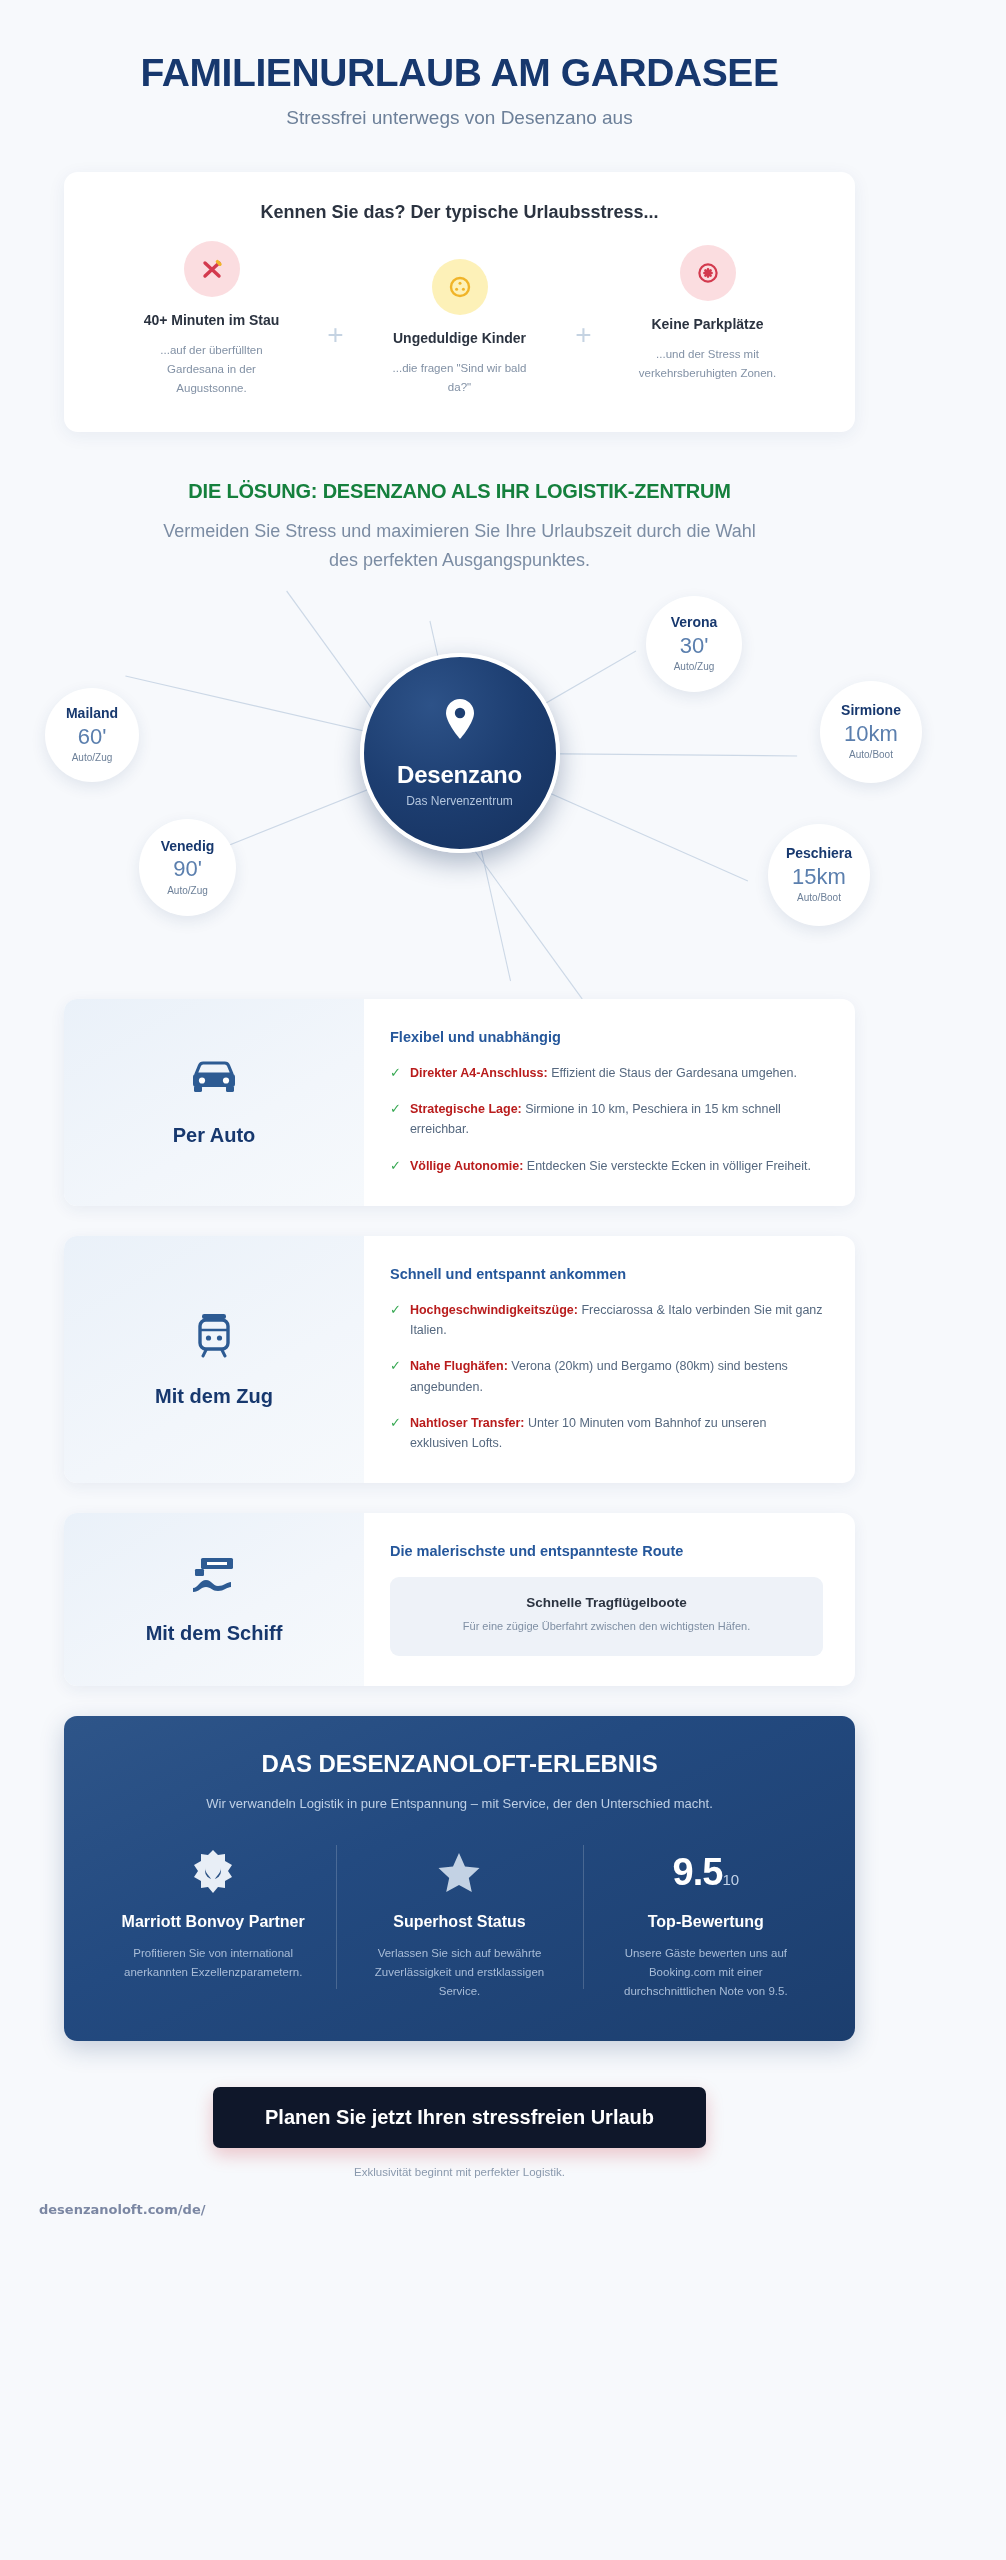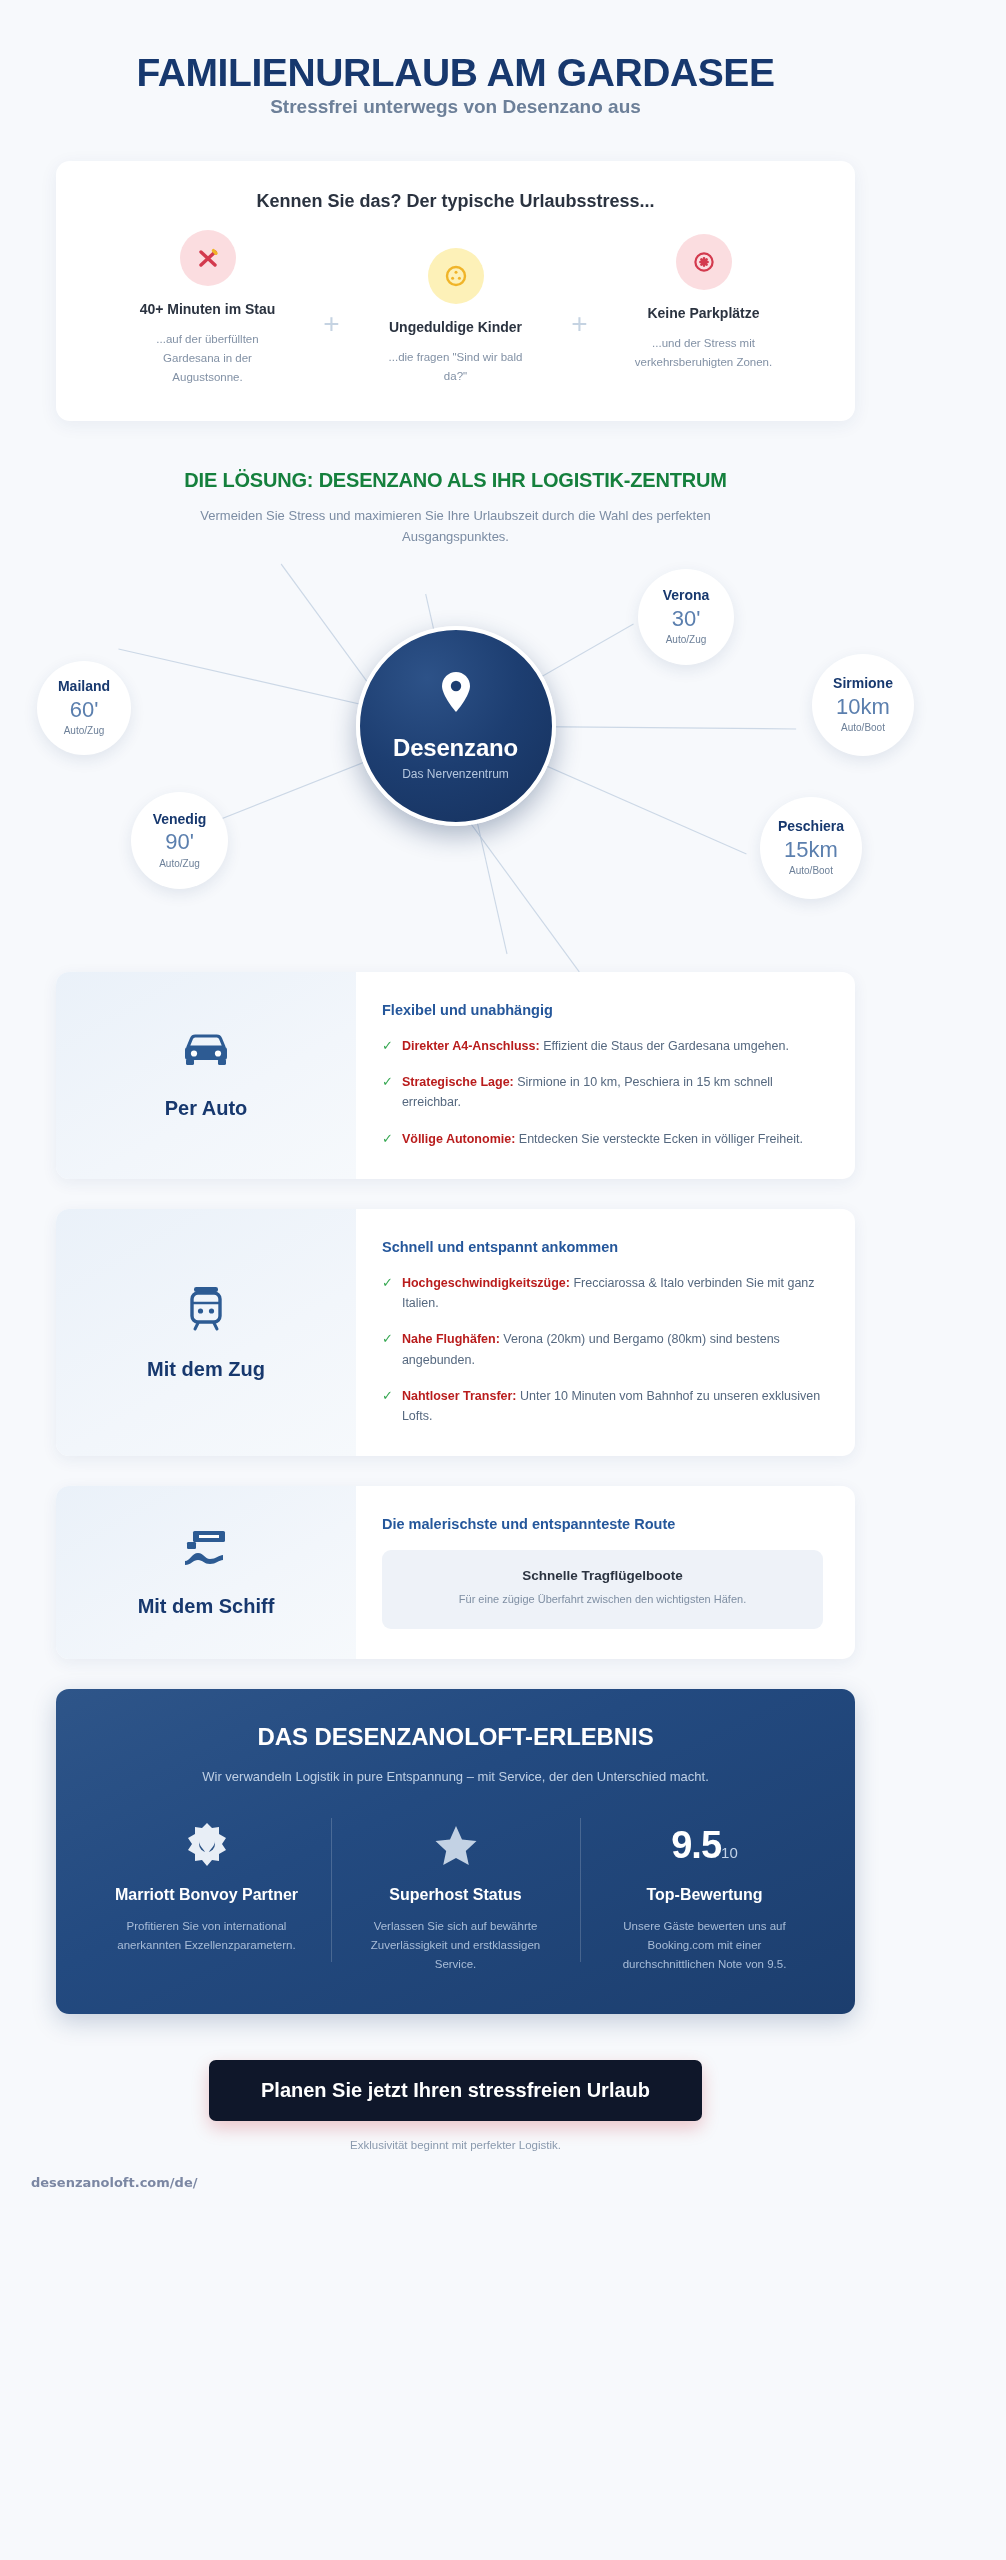--- a/index.html
+++ b/index.html
@@ -13,41 +13,41 @@
     background: #f7f9fc;
     font-family: "Liberation Sans", sans-serif;
     color: #33415c;
     position: relative;
     overflow: hidden;
   }
 
   .page {
     width: 910px;
     min-height: 2560px;
-    padding: 0 0 0 1px;
+    padding: 0 0 0 9px;
     position: relative;
   }
 
   
   .header {
     padding: 52px 30px 0 30px;
     text-align: center;
   }
   .header h1 {
     font-size: 39px;
     letter-spacing: -0.4px;
     font-weight: bold;
     color: #17386e;
     line-height: 1.08;
   }
   .header .subtitle {
-    margin-top: 2px;
+    margin-top: 13px;
     font-size: 19px;
     color: #6d8099;
-    font-weight: 700;
+    font-weight: 400;
   }
 
   
   .problem-card {
     margin: 43px 55px 0 55px;
     background: #ffffff;
     border-radius: 14px;
     box-shadow: 0 4px 18px rgba(30,60,110,0.07);
     padding: 30px 26px 34px 26px;
   }
@@ -115,21 +115,21 @@
   }
   .solution-head h2 {
     font-size: 20px;
     font-weight: bold;
     color: #15803d;
     letter-spacing: -0.2px;
   }
   .solution-head p {
     margin: 14px auto 0 auto;
     max-width: 620px;
-    font-size: 13px;
+    font-size: 18px;
     color: #7b8ca3;
     line-height: 1.6;
   }
 
   
   .hub {
     position: relative;
     height: 418px;
     margin-top: 6px;
   }

